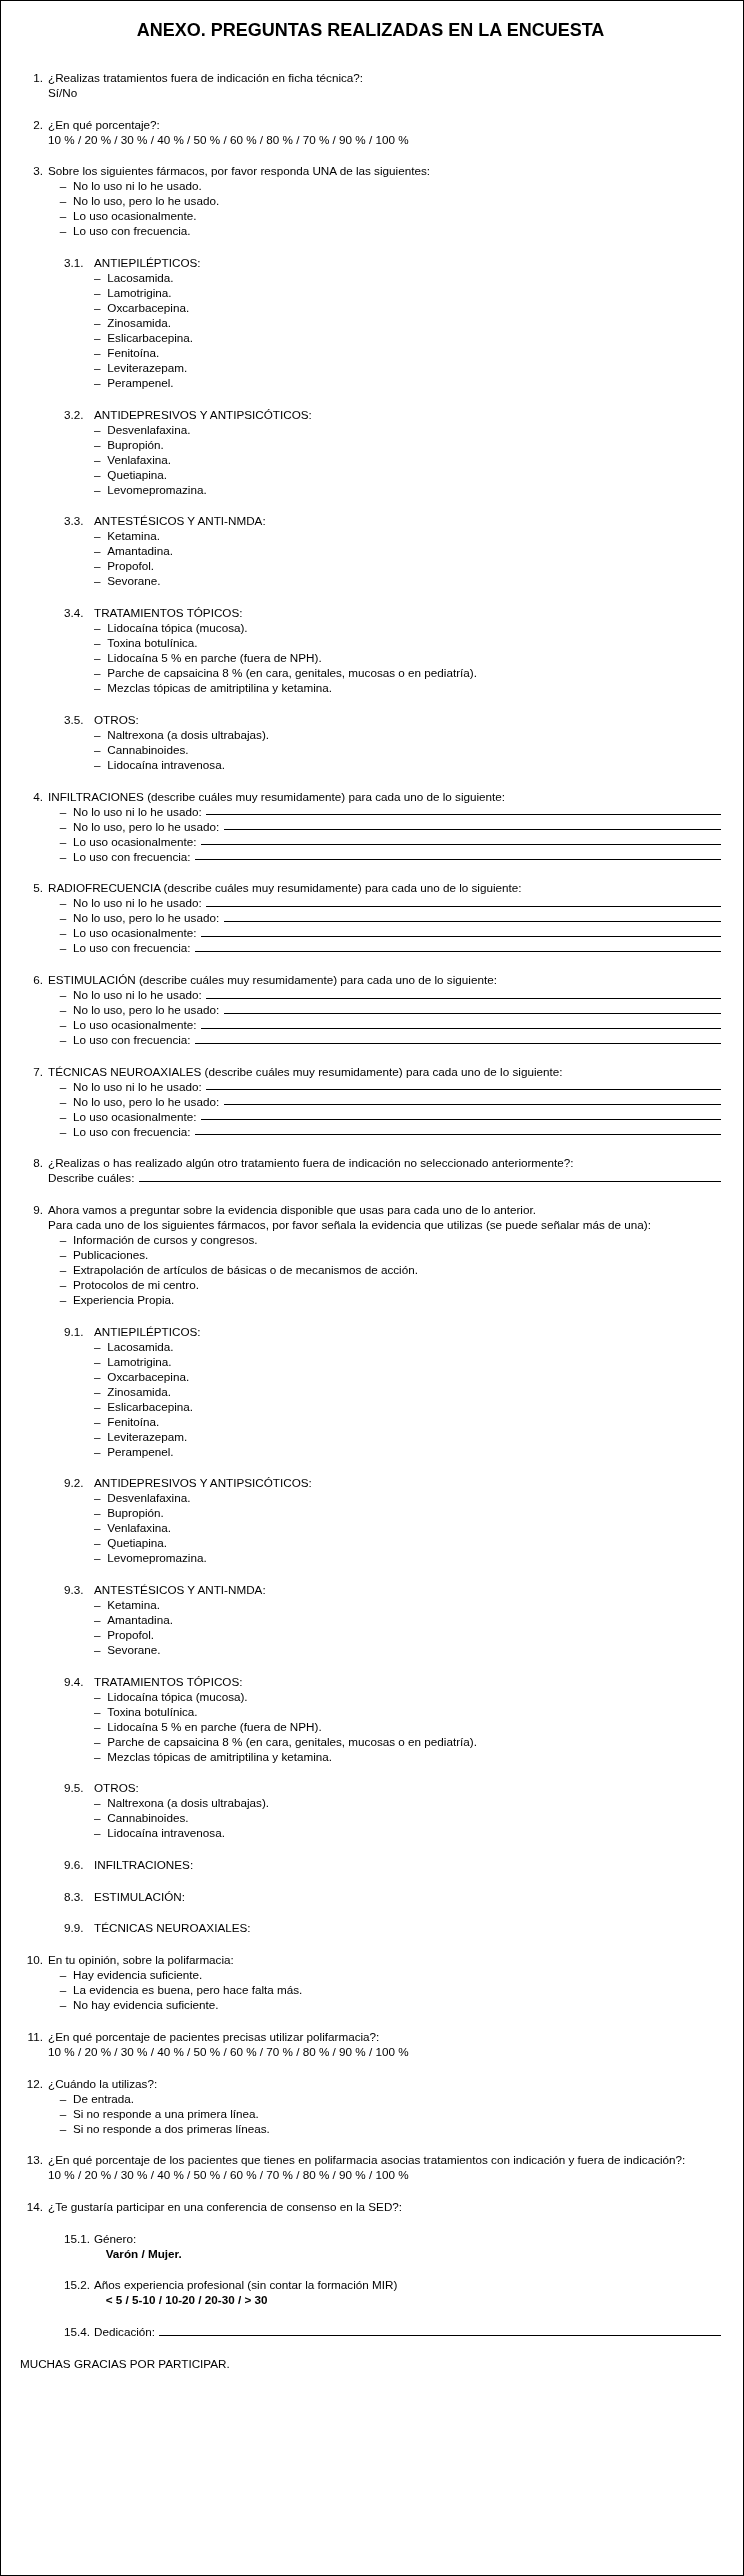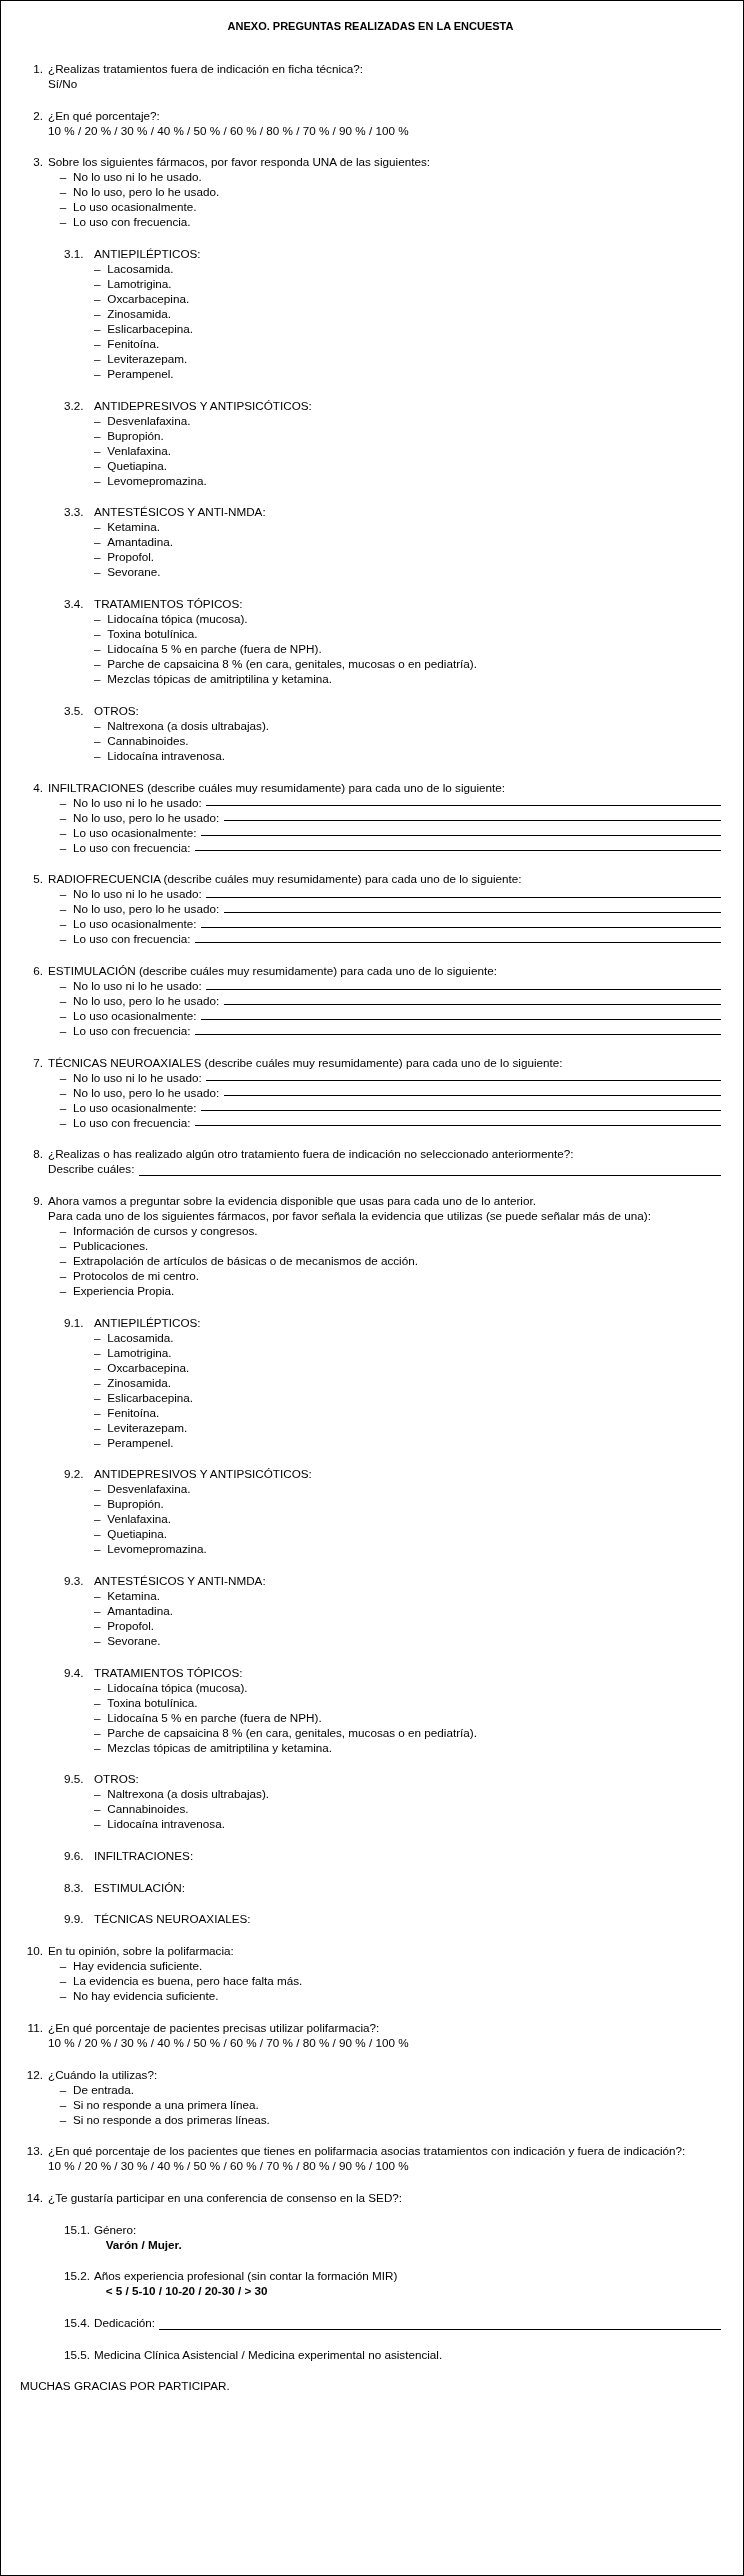--- a/index.html
+++ b/index.html
@@ -9,21 +9,21 @@
     color:#000;
   }
   .page {
     width:744px;
     min-height:2576px;
     border:1.1px solid #000;
     padding:19px 22px 22px 19px;
     background:#fff;
   }
   .title {
-    font-size:11px;
+    font-size:18px;
     font-weight:bold;
     text-align:center;
     margin-bottom:29px;
   }
   .q, .sub {
     font-size:11.7px;
     line-height:15px;
     margin-bottom:16.7px;
   }
   .q-row { display:flex; align-items:flex-start; }
@@ -41,21 +41,21 @@
   .b-row.indent1 { margin-left:11.7px; }
   .dash { flex:none; width:13.3px; }
   .b-text { flex:1 1 auto; min-width:0; }
   .b-label { flex:none; white-space:nowrap; }
   .blank {
     flex:1 1 auto;
     height:11.7px;
     border-bottom:1.1px solid #000;
     margin-left:4.4px;
   }
-  .f-row { display:flex; align-items:flex-end; }
+  .f-row { display:flex; align-items:flex-start; }
   .ans, .para { }
   .sub .ans { margin-left:11.7px;font-weight:bold; }
   .footer {
     font-size:11.7px;
     line-height:15px;
     margin-top:4px;
   }
 </style>
 </head>
 <body>
@@ -650,24 +650,16 @@
         <div class="q-row">
           <div class="sub-num">15.4.</div>
           <div class="q-body">
             <div class="f-row">
               <span class="b-label">Dedicación:</span>
               <span class="blank"></span>
             </div>
           </div>
         </div>
       </div>
-      <div class="sub">
-        <div class="q-row">
-          <div class="sub-num">15.5.</div>
-          <div class="q-body">
-            <div class="sub-title">Medicina Clínica Asistencial / Medicina experimental no asistencial.</div>
-          </div>
-        </div>
-      </div>
     </div>
   <div class="footer">MUCHAS GRACIAS POR PARTICIPAR.</div>
 </div>
 
 
 </body></html>

